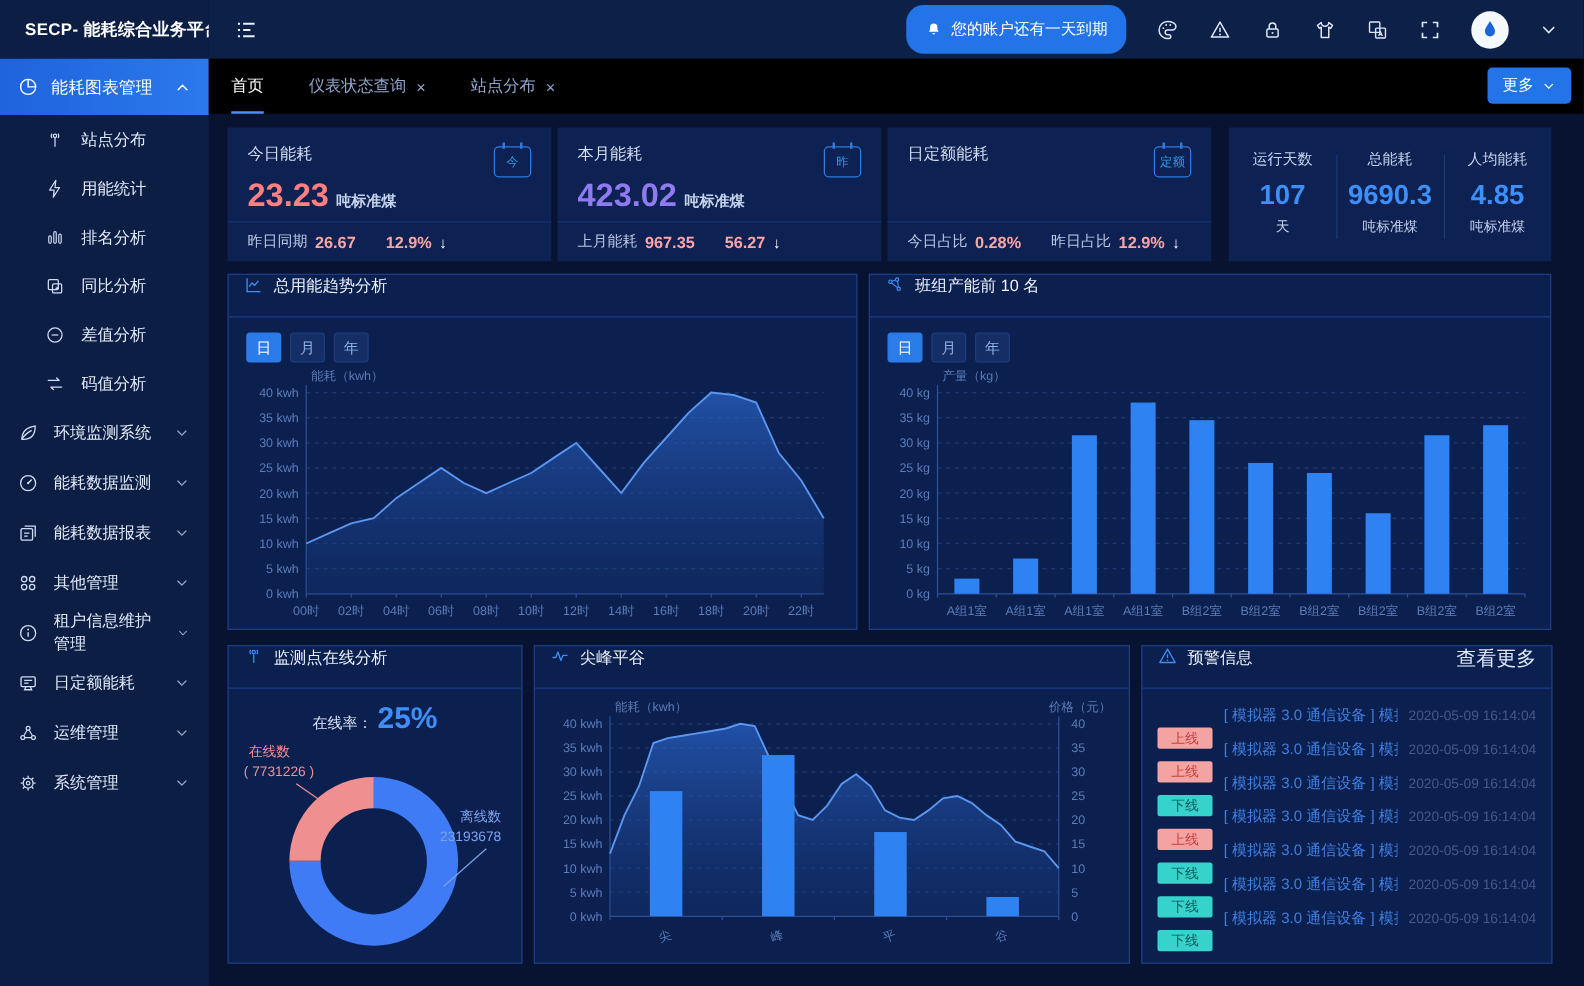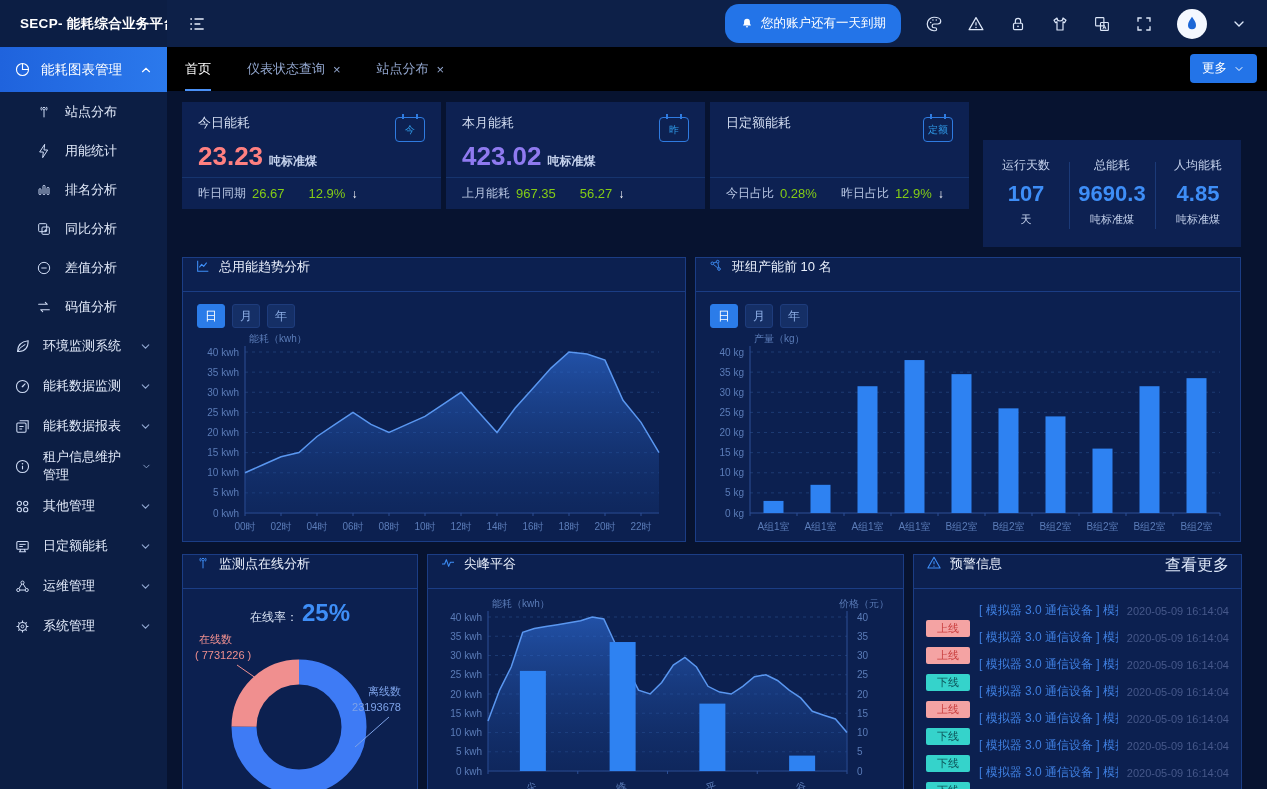--- a/index.html
+++ b/index.html
@@ -51,25 +51,25 @@
   .card.last{margin-right:14px;}
   .c-top{padding-top:12px;display:flex;justify-content:space-between;align-items:flex-start;}
   .c-label{font-size:13px;color:#d4def2;}
   .cal{width:30px;height:25px;border:1px solid #2f7be0;border-radius:4px;position:relative;color:#2f9ae8;
        display:flex;align-items:center;justify-content:center;font-size:10px;margin-top:3px;}
   .cal::before,.cal::after{content:'';position:absolute;top:-4px;width:2px;height:5px;background:#2f7be0;}
   .cal::before{left:6px;} .cal::after{right:6px;}
   .c-num{font-size:26px;font-weight:bold;margin-top:1px;line-height:1;}
   .c-num .unit{font-size:12px;color:#c5d2ec;font-weight:bold;margin-left:6px;}
   .c-foot{position:absolute;left:0;right:0;bottom:0;height:32px;border-top:1px solid #16346e;display:flex;align-items:center;padding:0 16px;font-size:12px;color:#b9c7e4;gap:6px;}
-  .c-foot .f-val{color:#84cc16;font-weight:normal;font-size:13px;}
+  .c-foot .f-val{color:#fca5a5;font-weight:bold;font-size:13px;}
   .c-foot .gap{width:12px;}
   .c-foot .arrow{color:#fff;font-weight:bold;}
 
-  .summary{width:258px;height:107px;background:#0d2152;display:flex;margin-top:38px;}
+  .summary{width:258px;height:107px;background:#0d2152;display:flex;}
   .s-col{flex:1;text-align:center;padding-top:17px;position:relative;}
   .s-col + .s-col::before{content:'';position:absolute;left:0;top:22px;bottom:18px;width:1px;background:#1b3a78;}
   .s-label{font-size:12px;color:#c5d2ec;}
   .s-val{font-size:22px;font-weight:bold;color:#3e8ef7;margin:7px 0 5px;}
   .s-unit{font-size:11px;color:#c5d2ec;}
 
   
   .panel{background:#0c2050;border:1px solid #1b3d85;}
   .p-head{height:34px;display:flex;align-items:flex-start;gap:8px;padding:0 12px;border-bottom:1px solid #1b3d85;font-size:13px;color:#eaf0fc;}
   .pic{color:#3e8ef7;width:16px;height:16px;flex-shrink:0;}
@@ -347,32 +347,32 @@
       <svg class="ic">
           <use href="#i-report"></use>
         </svg>
       <span>能耗数据报表</span>
       <svg class="chev">
           <use href="#i-chev"></use>
         </svg>
     </div>
     <div class="m-grp">
       <svg class="ic">
+          <use href="#i-grid4"></use>
+        </svg>
+      <span>其他管理</span>
+      <svg class="chev">
+          <use href="#i-chev"></use>
+        </svg>
+    </div>
+    <div class="m-grp">
+      <svg class="ic">
           <use href="#i-info"></use>
         </svg>
       <span>租户信息维护管理</span>
-      <svg class="chev">
-          <use href="#i-chev"></use>
-        </svg>
-    </div>
-    <div class="m-grp">
-      <svg class="ic">
-          <use href="#i-grid4"></use>
-        </svg>
-      <span>其他管理</span>
       <svg class="chev">
           <use href="#i-chev"></use>
         </svg>
     </div>
     <div class="m-grp">
       <svg class="ic">
           <use href="#i-monitor"></use>
         </svg>
       <span>日定额能耗</span>
       <svg class="chev">

